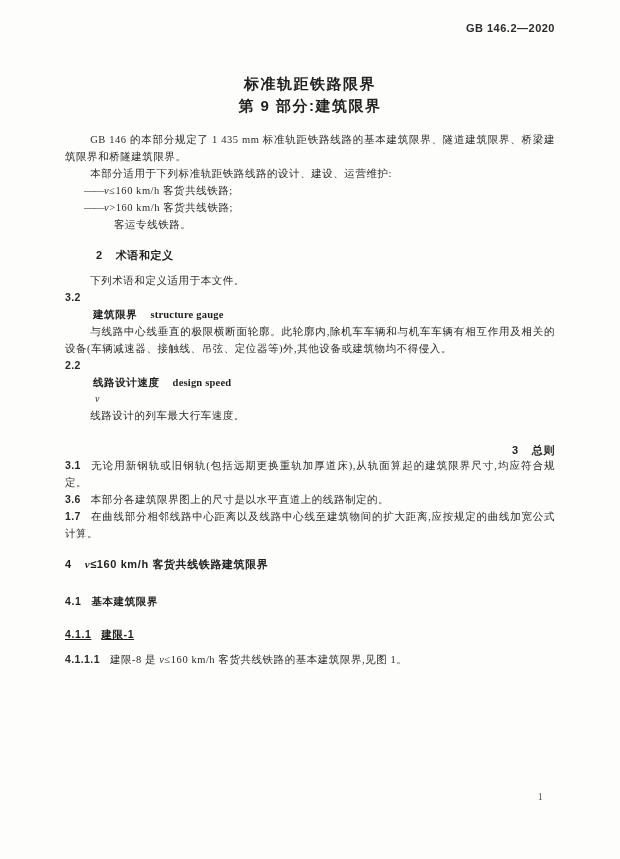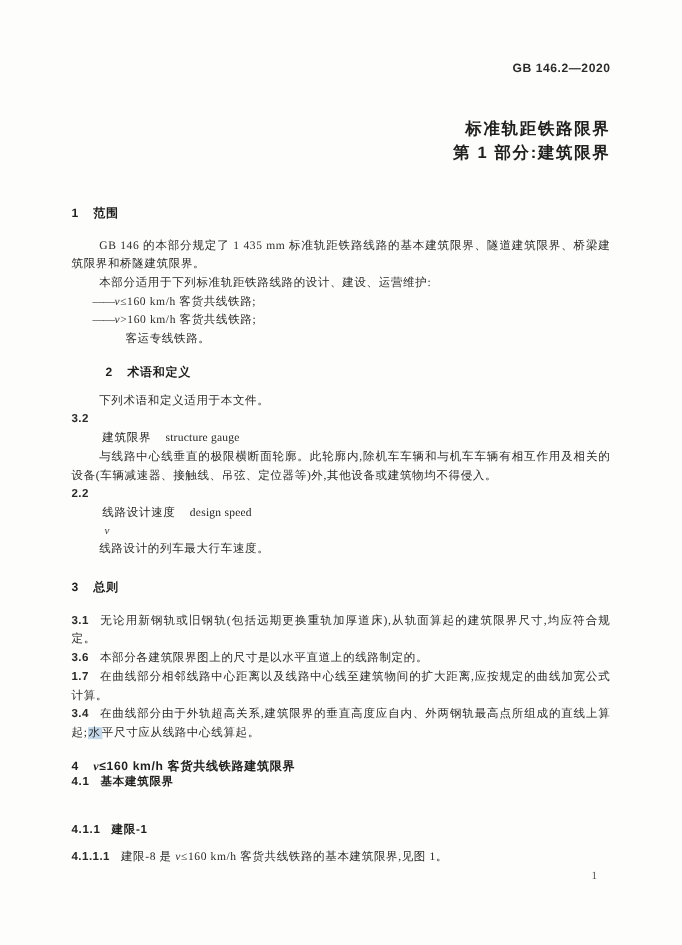--- a/index.html
+++ b/index.html
@@ -8,32 +8,32 @@
     width:620px; height:859px;
     background:#fdfdfc;
     color:#2b2b2b;
     font-family:"Liberation Serif","DejaVu Serif",serif;
     overflow:hidden;
     box-sizing:border-box;
   }
   .content { padding:0 65px; }
 
   .doc-header {
-    padding-top:56px;
+    padding-top:22px;
     text-align:right;
     font-family:"Liberation Sans","DejaVu Sans",sans-serif;
     font-weight:bold;
     font-size:11px;
     letter-spacing:0.5px;
     line-height:13px;
   }
 
   .title {
     margin-top:38px;
-    text-align:right;
+    text-align:center;
     font-family:"Liberation Sans","DejaVu Sans",sans-serif;
     font-weight:bold;
     font-size:15px;
     line-height:22px;
     letter-spacing:1.5px;
     color:#1f1f1f;
   }
 
   .sec-h {
     font-family:"Liberation Sans","DejaVu Sans",sans-serif;
@@ -53,43 +53,43 @@
     line-height:17px;
     letter-spacing:0.55px;
     text-align:justify;
   }
   .indent { text-indent:2.4em; }
 
   .h1 { margin-top:36px; }
   .p1 { margin-top:14px; }
   .h2 { margin-top:15px;margin-left:31px; }
   .intro { margin-top:10px; }
-  .h3 { margin-top:19px; }
-  .c31 { margin-top:15px; }
+  .h3 { margin-top:19px;text-align:right; }
+  .c31 { }
   .h4m { margin-top:15px; }
-  .s41 { }
-  .s411 { margin-top:29px; }
+  .s41 { margin-top:23px; }
+  .s411 { margin-top:19px;text-decoration:underline; }
   .s4111 { margin-top:10px; }
 
   .list-item { padding-left:19px; }
   .list-item3 { padding-left:49px; }
   .dash { letter-spacing:-0.5px; }
 
   .var { font-family:"Liberation Serif","DejaVu Serif",serif; font-style:italic; }
 
   .term-num {
     font-family:"Liberation Sans","DejaVu Sans",sans-serif;
     font-weight:bold;
     font-size:10.5px;
     line-height:17px;
     letter-spacing:0.4px;
   }
   .term-line {
     padding-left:28px;
-    font-weight:normal;
+    font-weight:bold;
     font-size:10.5px;
     line-height:17px;
     letter-spacing:0.6px;
     font-family:"Liberation Sans","DejaVu Sans",sans-serif;
     color:#1f1f1f;
   }
   .term-en { margin-left:13px; font-family:"Liberation Serif","DejaVu Serif",serif; letter-spacing:0.2px; }
   .def { }
   .sym { padding-left:30px; font-size:10px; line-height:16px; }
   .note {
@@ -121,26 +121,23 @@
 </head>
 <body>
 
 <div class="page">
   <div class="content">
 
     <div class="doc-header">GB 146.2—2020</div>
 
     <div class="title">
       <div>标准轨距铁路限界</div>
-      <div>第 1 部分:建筑限界</div>
-    </div>
-
-    <div class="sec-h h1">
-      <span class="num">1</span><span>范围</span>
-    </div>
+      <div>第 9 部分:建筑限界</div>
+    </div>
+
 
     <p class="p indent p1">GB 146 的本部分规定了 1 435 mm 标准轨距铁路线路的基本建筑限界、隧道建筑限界、桥梁建筑限界和桥隧建筑限界。</p>
     <p class="p indent">本部分适用于下列标准轨距铁路线路的设计、建设、运营维护:</p>
 
     <div class="p list-item">
       <span class="dash">——</span><i class="var">v</i><span>≤160 km/h 客货共线铁路;</span>
     </div>
     <div class="p list-item">
       <span class="dash">——</span><i class="var">v</i><span>&gt;160 km/h 客货共线铁路;</span>
     </div>
@@ -171,23 +168,20 @@
 
     <p class="p clause c31">
       <b class="cnum">3.1</b><span>无论用新钢轨或旧钢轨(包括远期更换重轨加厚道床),从轨面算起的建筑限界尺寸,均应符合规定。</span>
     </p>
     <p class="p clause">
       <b class="cnum">3.6</b><span>本部分各建筑限界图上的尺寸是以水平直道上的线路制定的。</span>
     </p>
     <p class="p clause">
       <b class="cnum">1.7</b><span>在曲线部分相邻线路中心距离以及线路中心线至建筑物间的扩大距离,应按规定的曲线加宽公式计算。</span>
     </p>
-    <p class="p clause">
-      <b class="cnum">3.4</b><span>在曲线部分由于外轨超高关系,建筑限界的垂直高度应自内、外两钢轨最高点所组成的直线上算起;</span><span class="hl">水</span><span>平尺寸应从线路中心线算起。</span>
-    </p>
 
     <div class="sec-h h4m">
       <span class="num">4</span><i class="var">v</i><span>≤160 km/h 客货共线铁路建筑限界</span>
     </div>
 
     <div class="sec-h sub s41">
       <span class="num">4.1</span><span>基本建筑限界</span>
     </div>
 
     <div class="sec-h sub s411">

